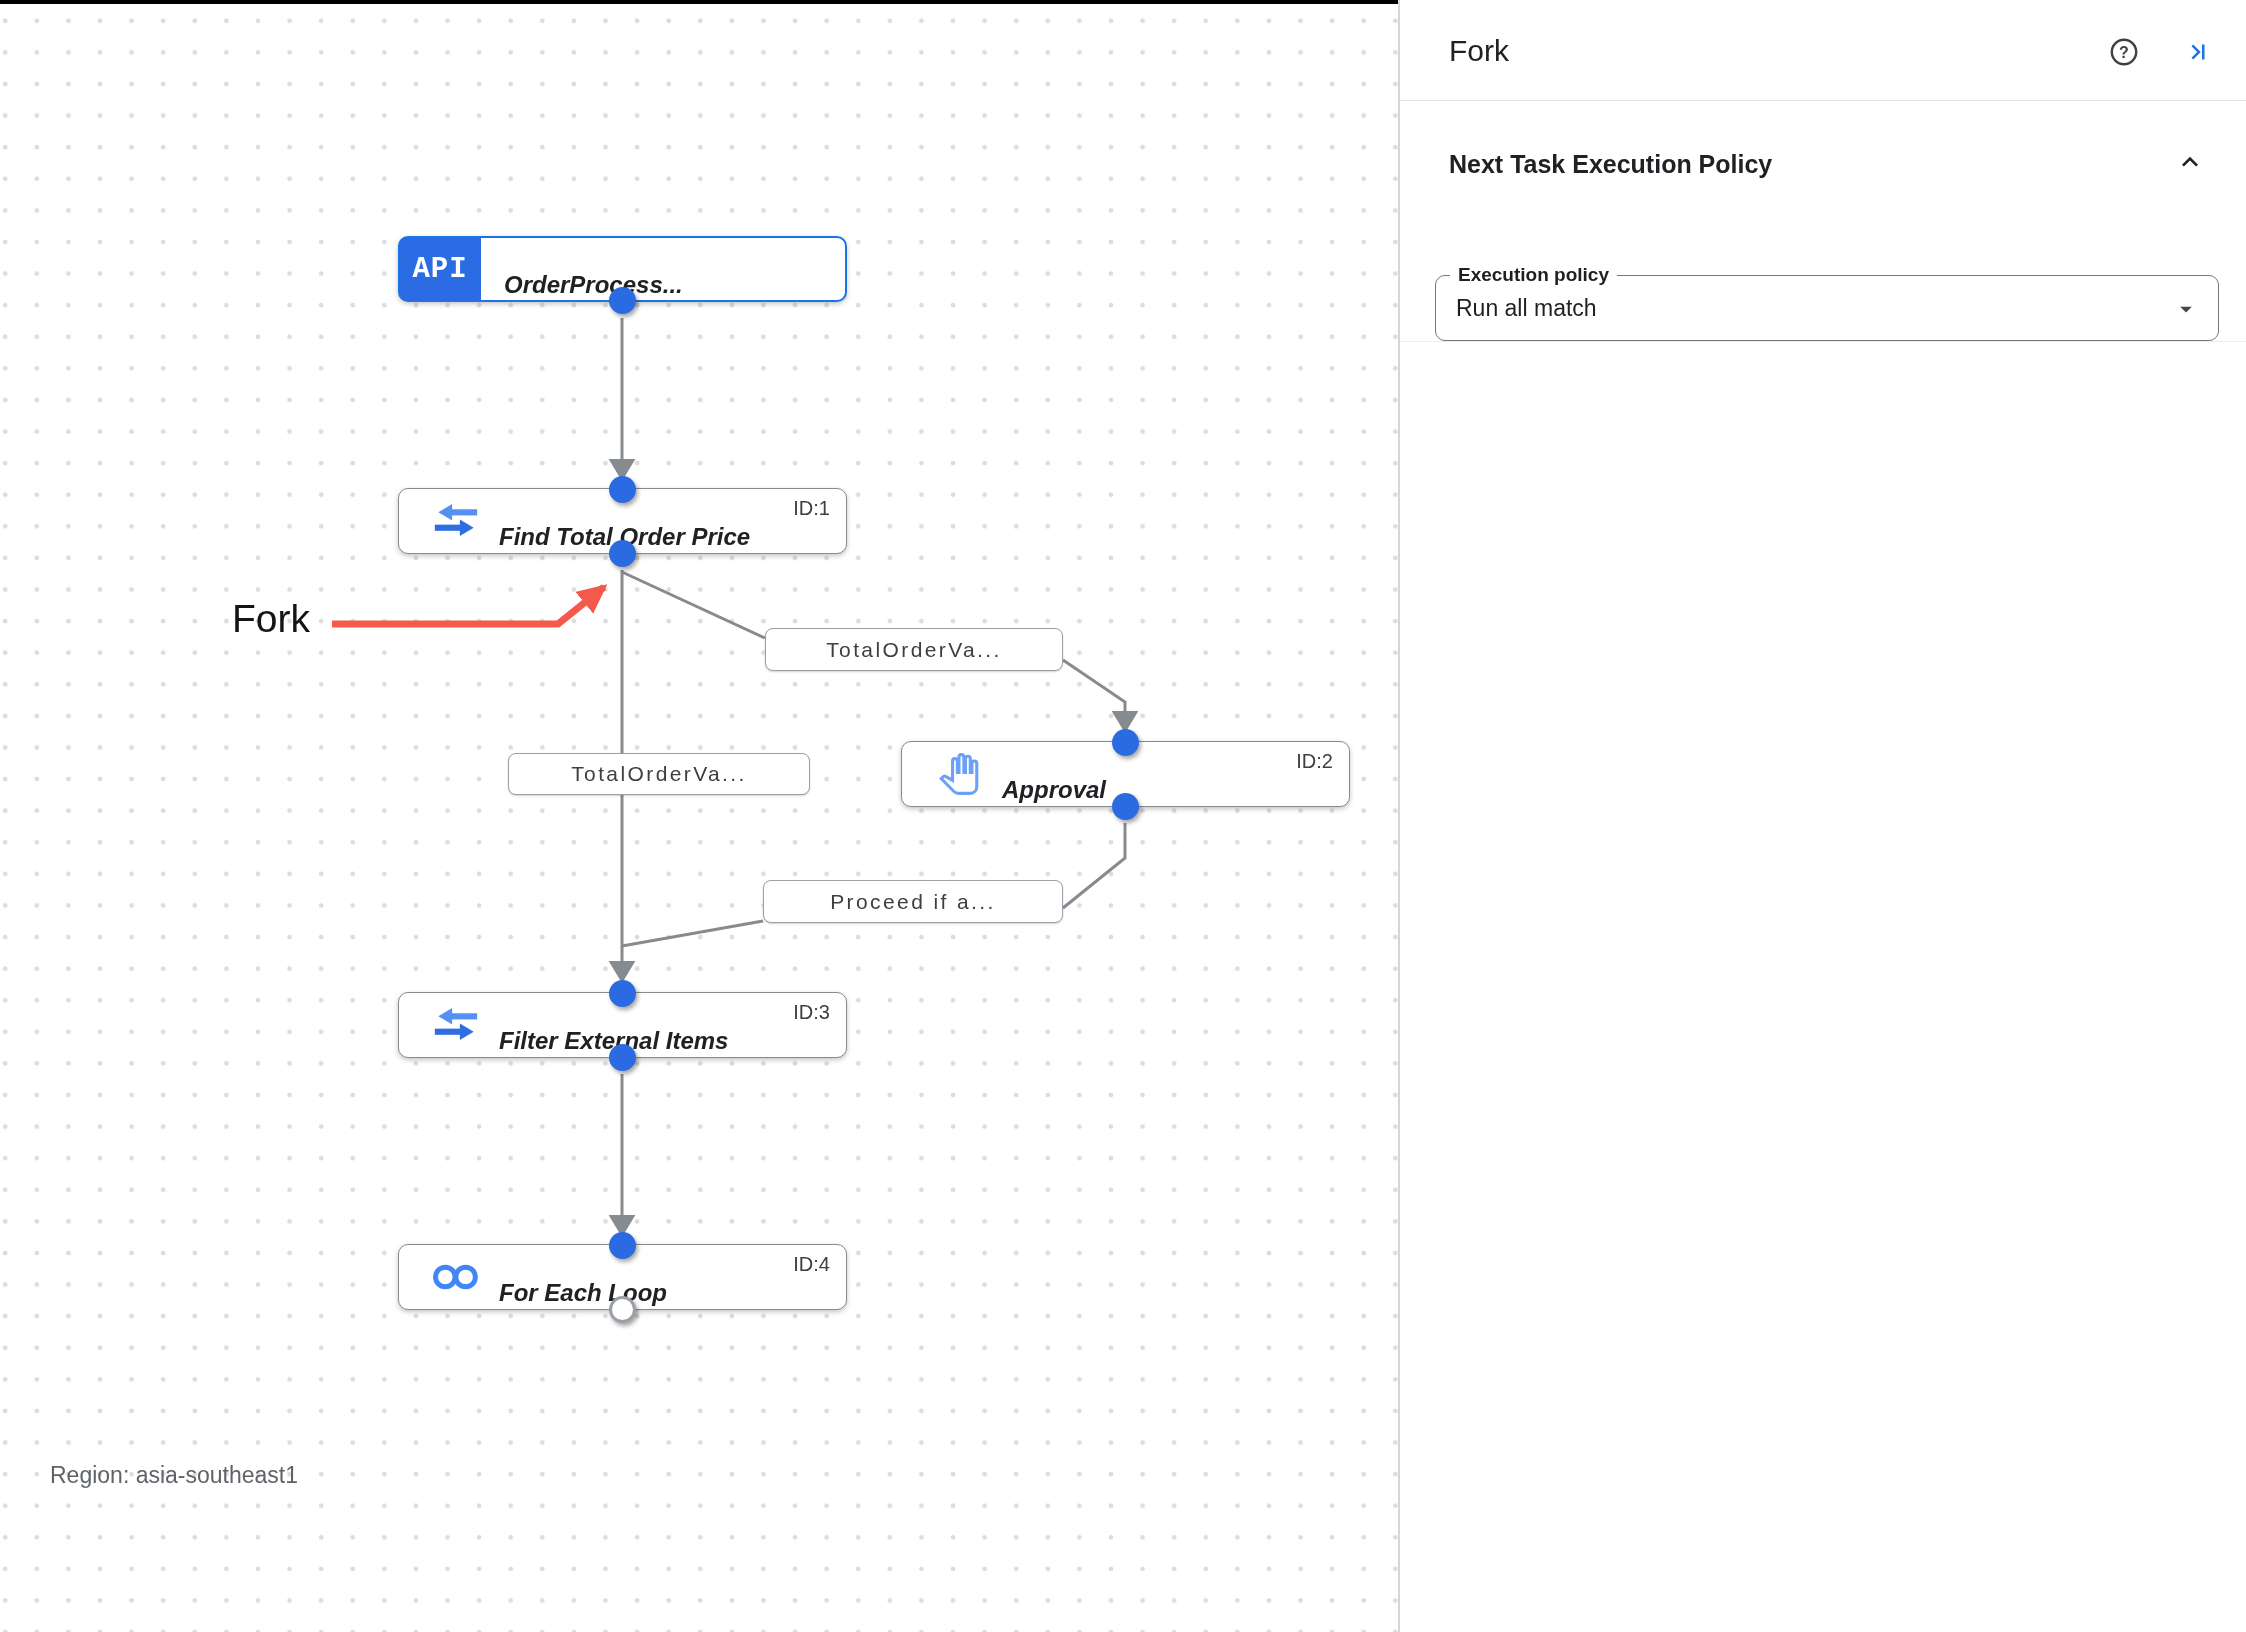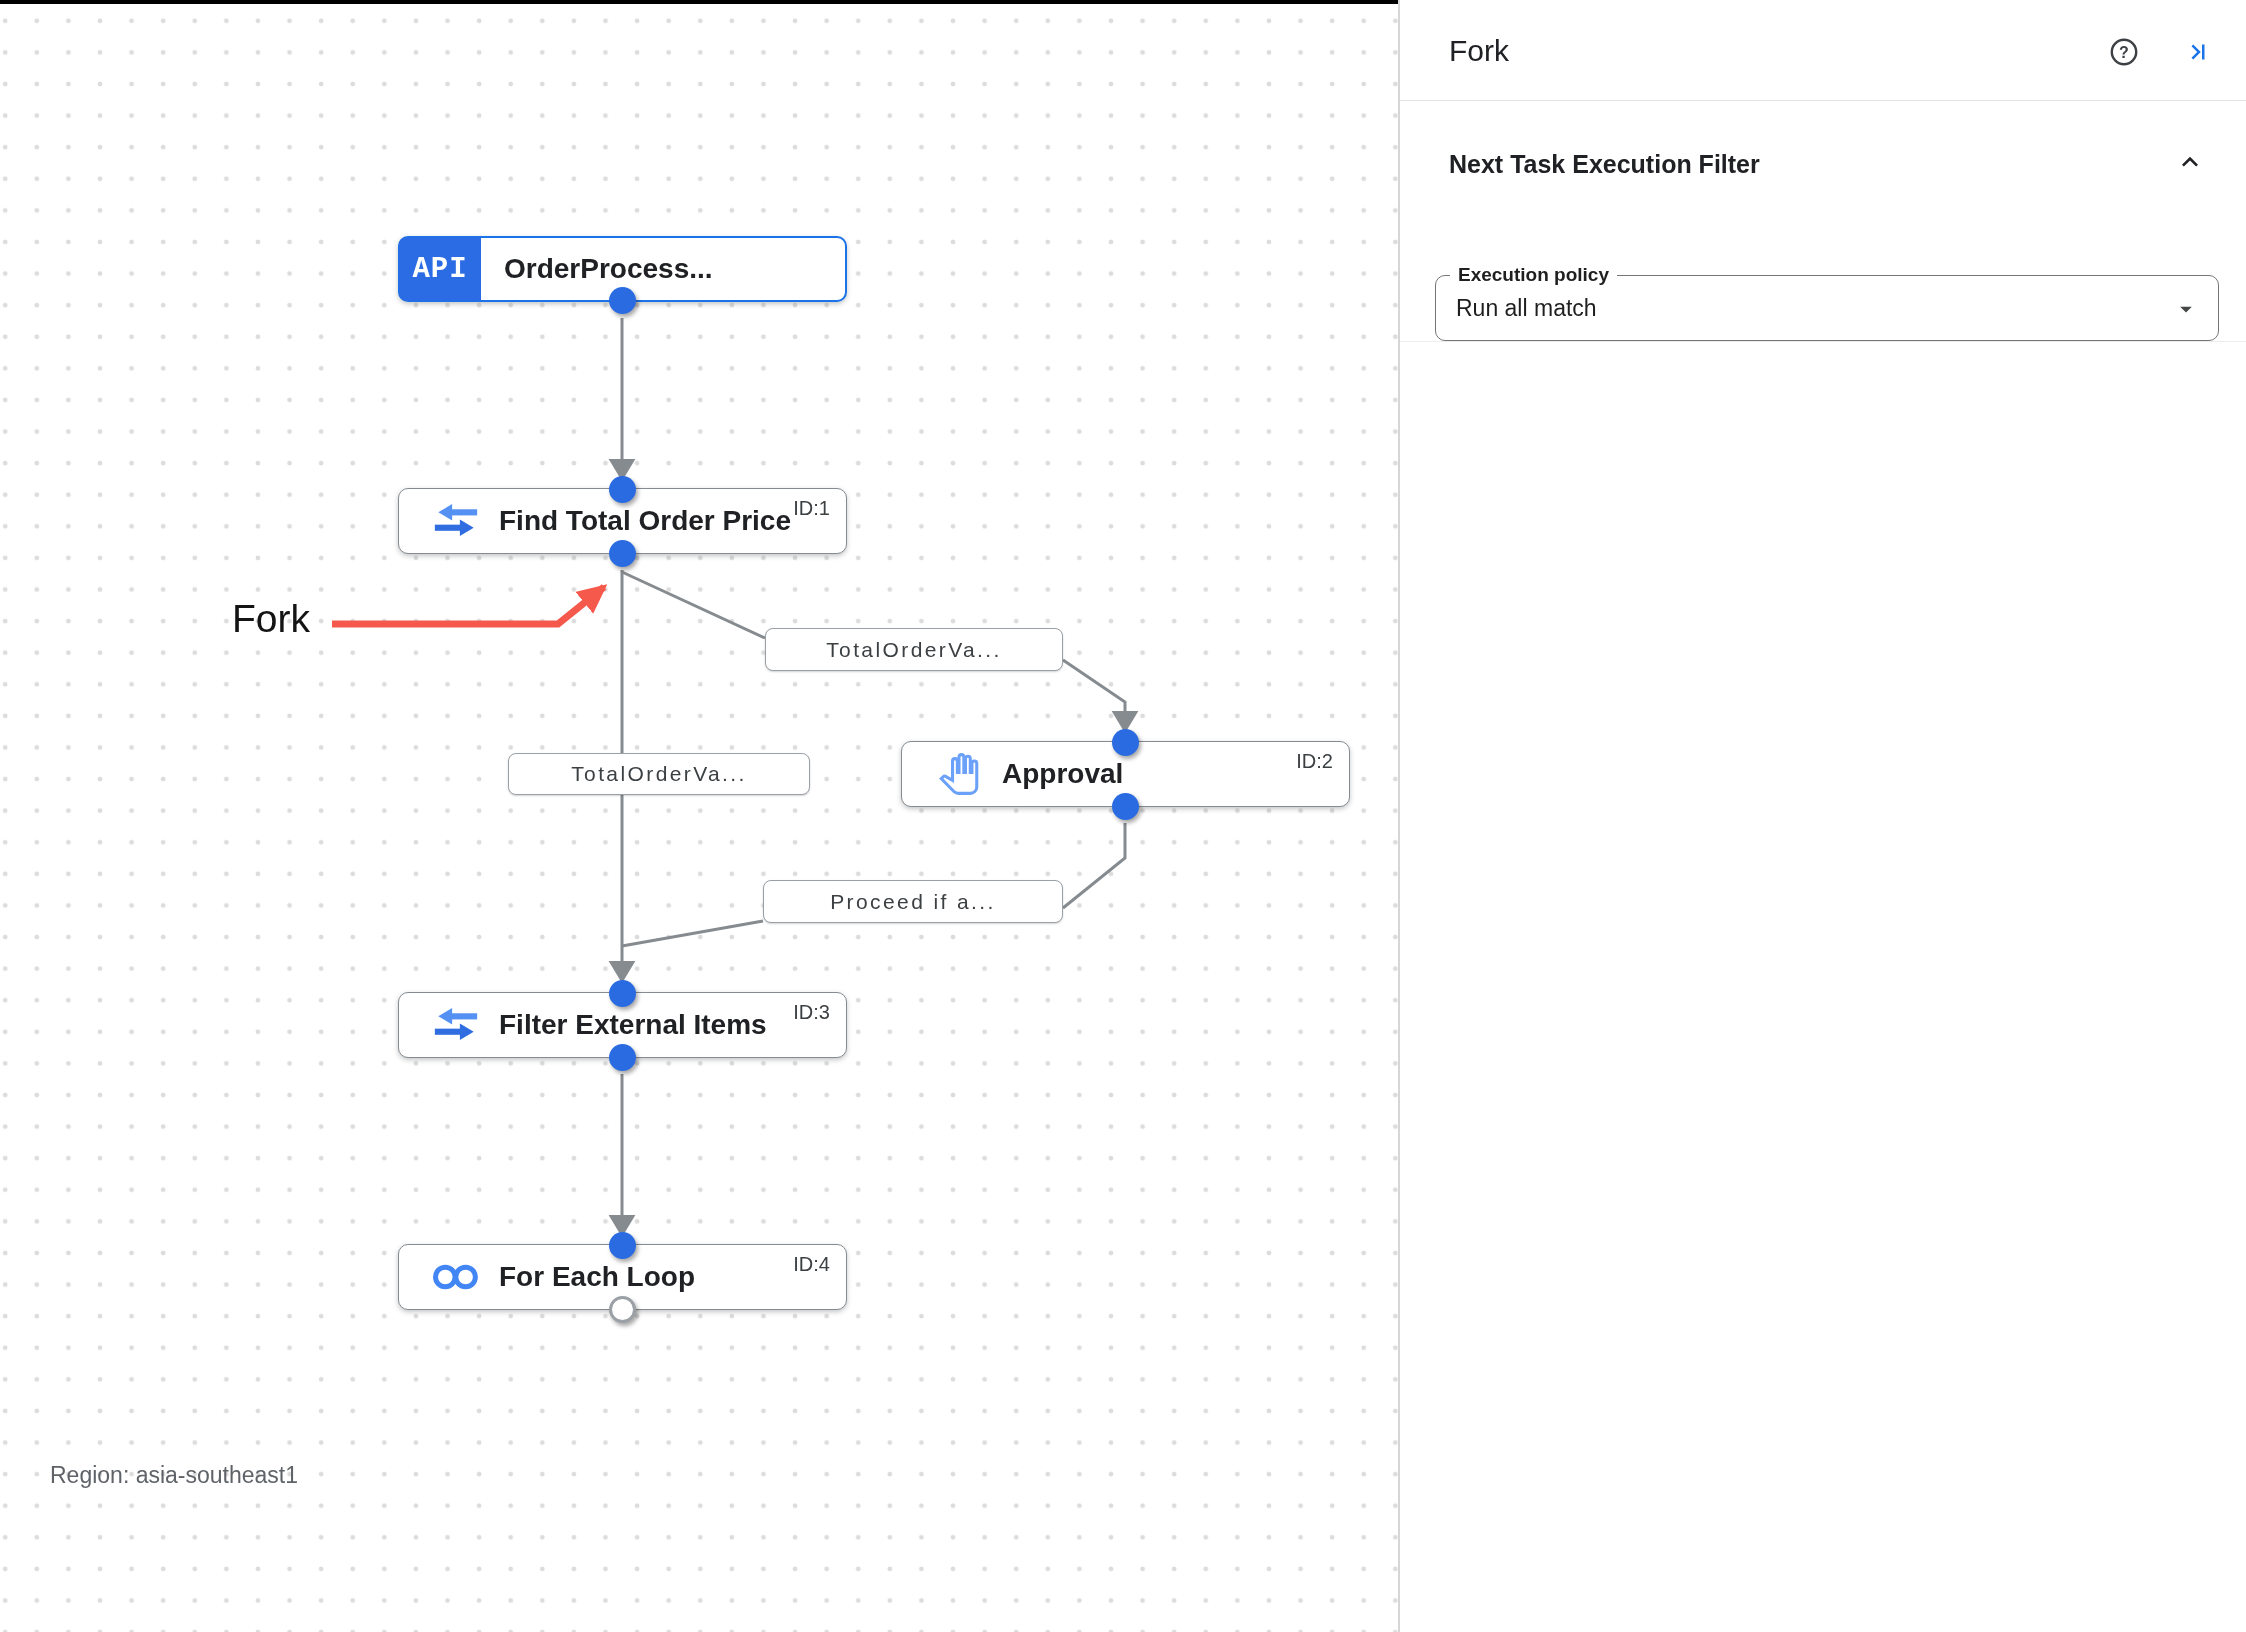--- a/index.html
+++ b/index.html
@@ -12,22 +12,22 @@
             background-image:radial-gradient(circle, #dcdcdc 2px, rgba(0,0,0,0) 2.7px);
             background-size:31.6px 31.6px; background-position:21px 5px; }
   .canvas-top-edge { position:absolute; left:0; top:0; width:1398px; height:4px; background:#000; }
   svg.wires { position:absolute; left:0; top:0; }
 
   
   .node { position:absolute; width:449px; height:66px; background:#fff;
           border:1.7px solid #858b91; border-radius:10px;
           box-shadow:0 2px 5px rgba(60,64,67,.3); }
   .node.trigger { border:2.2px solid #1a73e8; }
-  .node-title { position:absolute; left:100px; top:0; height:100%; display:flex; align-items:center;
-                font-size:28px; font-weight:bold; color:#202124; white-space:nowrap; }
+  .node-title { position:absolute; left:100px; top:16px; height:100%; display:flex; align-items:center;
+                font-size:24px; font-weight:bold; color:#202124; white-space:nowrap;font-style:italic; }
   .node-id { position:absolute; top:8px; right:16px; font-size:20px; color:#3c4043; }
   .node-icon { position:absolute; left:31px; top:0; height:100%; width:52px;
                display:flex; align-items:center; justify-content:center; }
   .badge { position:absolute; left:-1px; top:-1px; width:82px; height:calc(100% + 2px);
            background:#2b6ce4; border-radius:8px 0 0 8px; display:flex; align-items:center;
            justify-content:center; color:#fff; font-family:"Liberation Mono", monospace;
            font-weight:bold; font-size:29px; letter-spacing:1px; }
   .dot { position:absolute; left:50%; width:27px; height:27px; margin-left:-13.5px;
          border-radius:50%; background:#2a6be2; box-shadow:2px 3px 4px rgba(0,0,0,.35); }
   .dot.top { top:-13.5px; } .dot.bottom { bottom:-13.5px; }
@@ -184,21 +184,21 @@
           <text x="16" y="21.5" text-anchor="middle" font-size="16" font-weight="bold" fill="#3c4043" font-family="Liberation Sans, sans-serif">?</text>
         </svg>
       </div>
       <div class="icon-btn collapse-btn">
         <svg width="30" height="30" viewBox="0 0 24 24">
           <path d="M11.59 7.41 16.17 12l-4.58 4.59L13 18l6-6-6-6-1.41 1.41zM20 6v12h2V6h-2z" fill="#1a73e8"></path>
         </svg>
       </div>
     </div>
 
-    <div class="section-heading">Next Task Execution Filter</div>
+    <div class="section-heading">Next Task Execution Policy</div>
     <div class="section-chevron">
       <svg width="32" height="32" viewBox="0 0 24 24">
         <path d="M7.4 15.4 12 10.8l4.6 4.6L18 14l-6-6-6 6z" fill="#202124"></path>
       </svg>
     </div>
 
     <div class="select-box">
       <div class="select-label">Execution policy</div>
       <div class="select-value">Run all match</div>
       <div class="select-caret">

